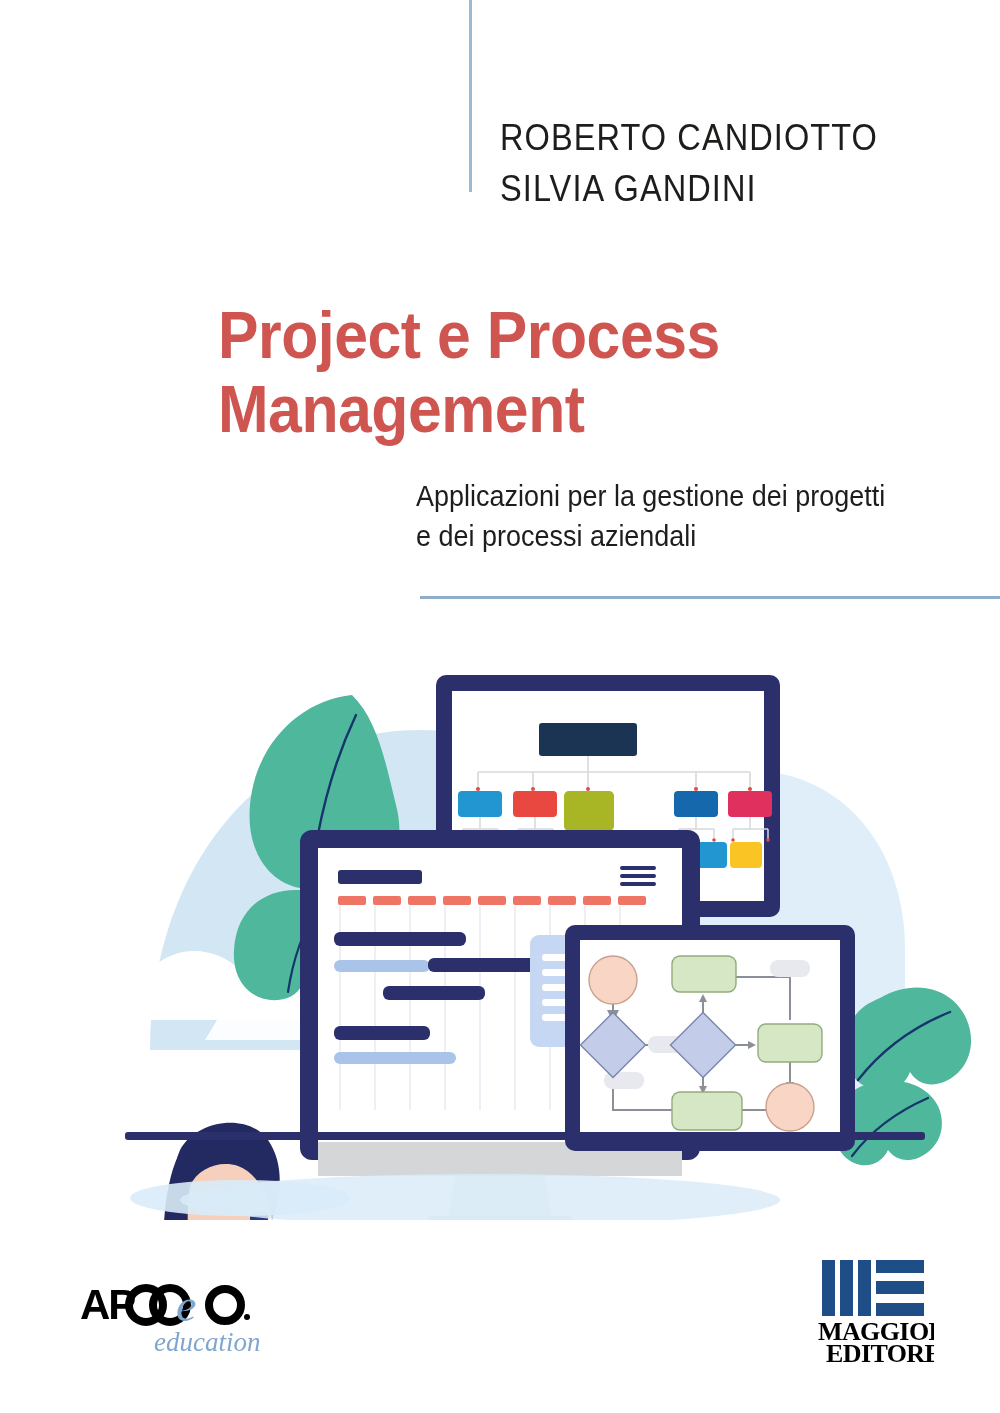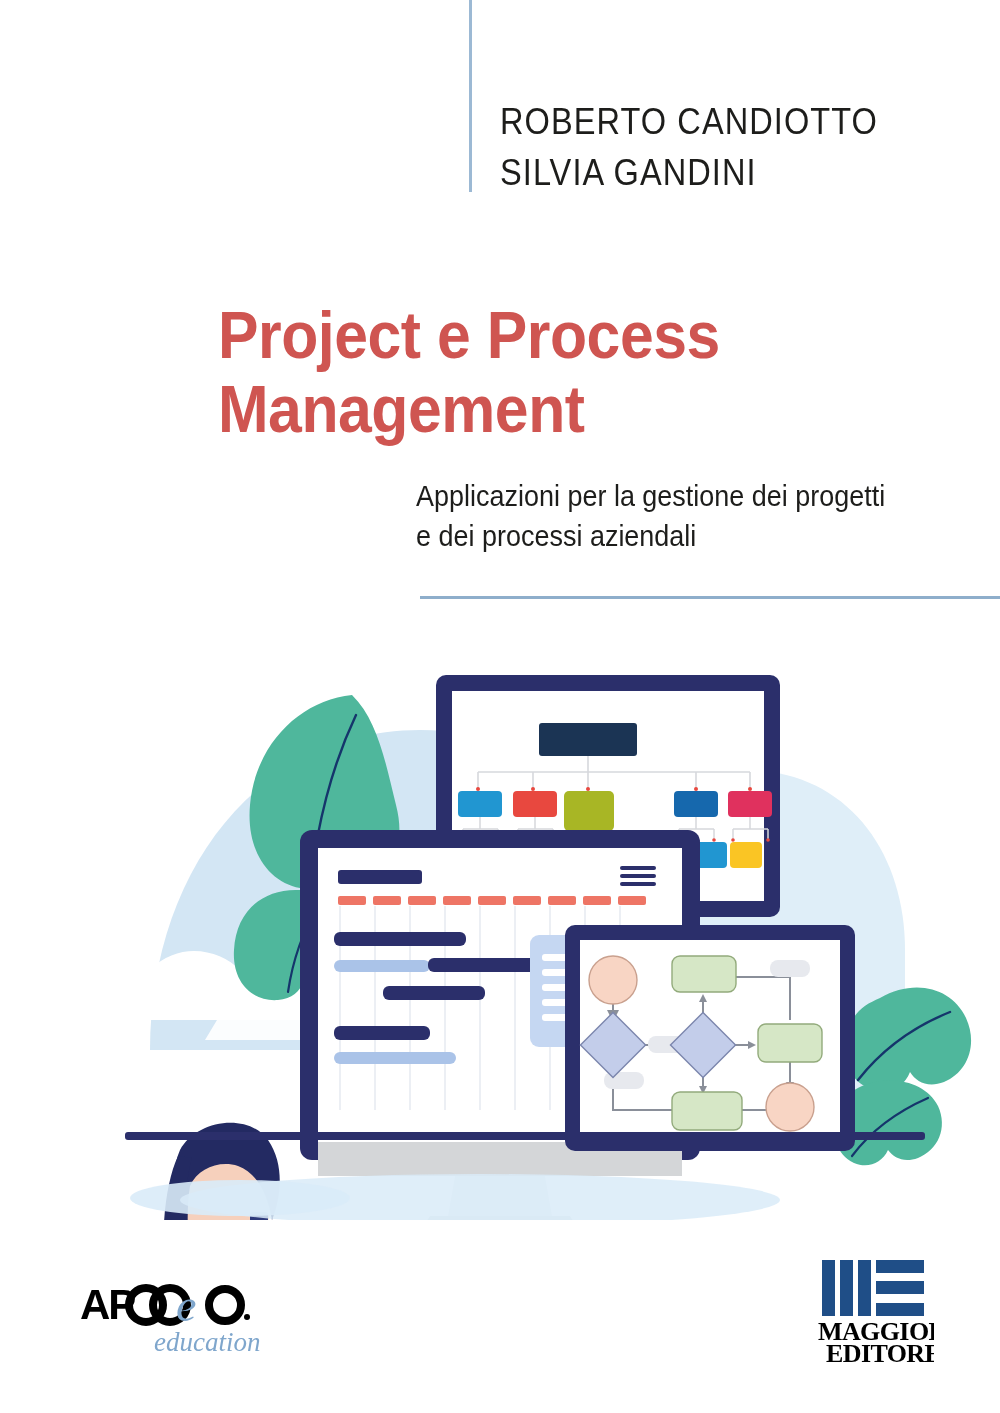--- a/index.html
+++ b/index.html
@@ -29,21 +29,21 @@
     top: 0;
     width: 3px;
     height: 192px;
     background: #9cb9d4;
   }
 
   
   .authors {
     position: absolute;
     left: 500px;
-    top: 96px;
+    top: 112px;
     width: 480px;
   }
   .author-line {
     font-family: "Liberation Sans Narrow", "Liberation Sans", sans-serif;
     font-size: 37px;
     line-height: 51px;
     letter-spacing: 1.2px;
     color: #1d1d1b;
     font-weight: 400;
     transform: scaleX(0.88);

